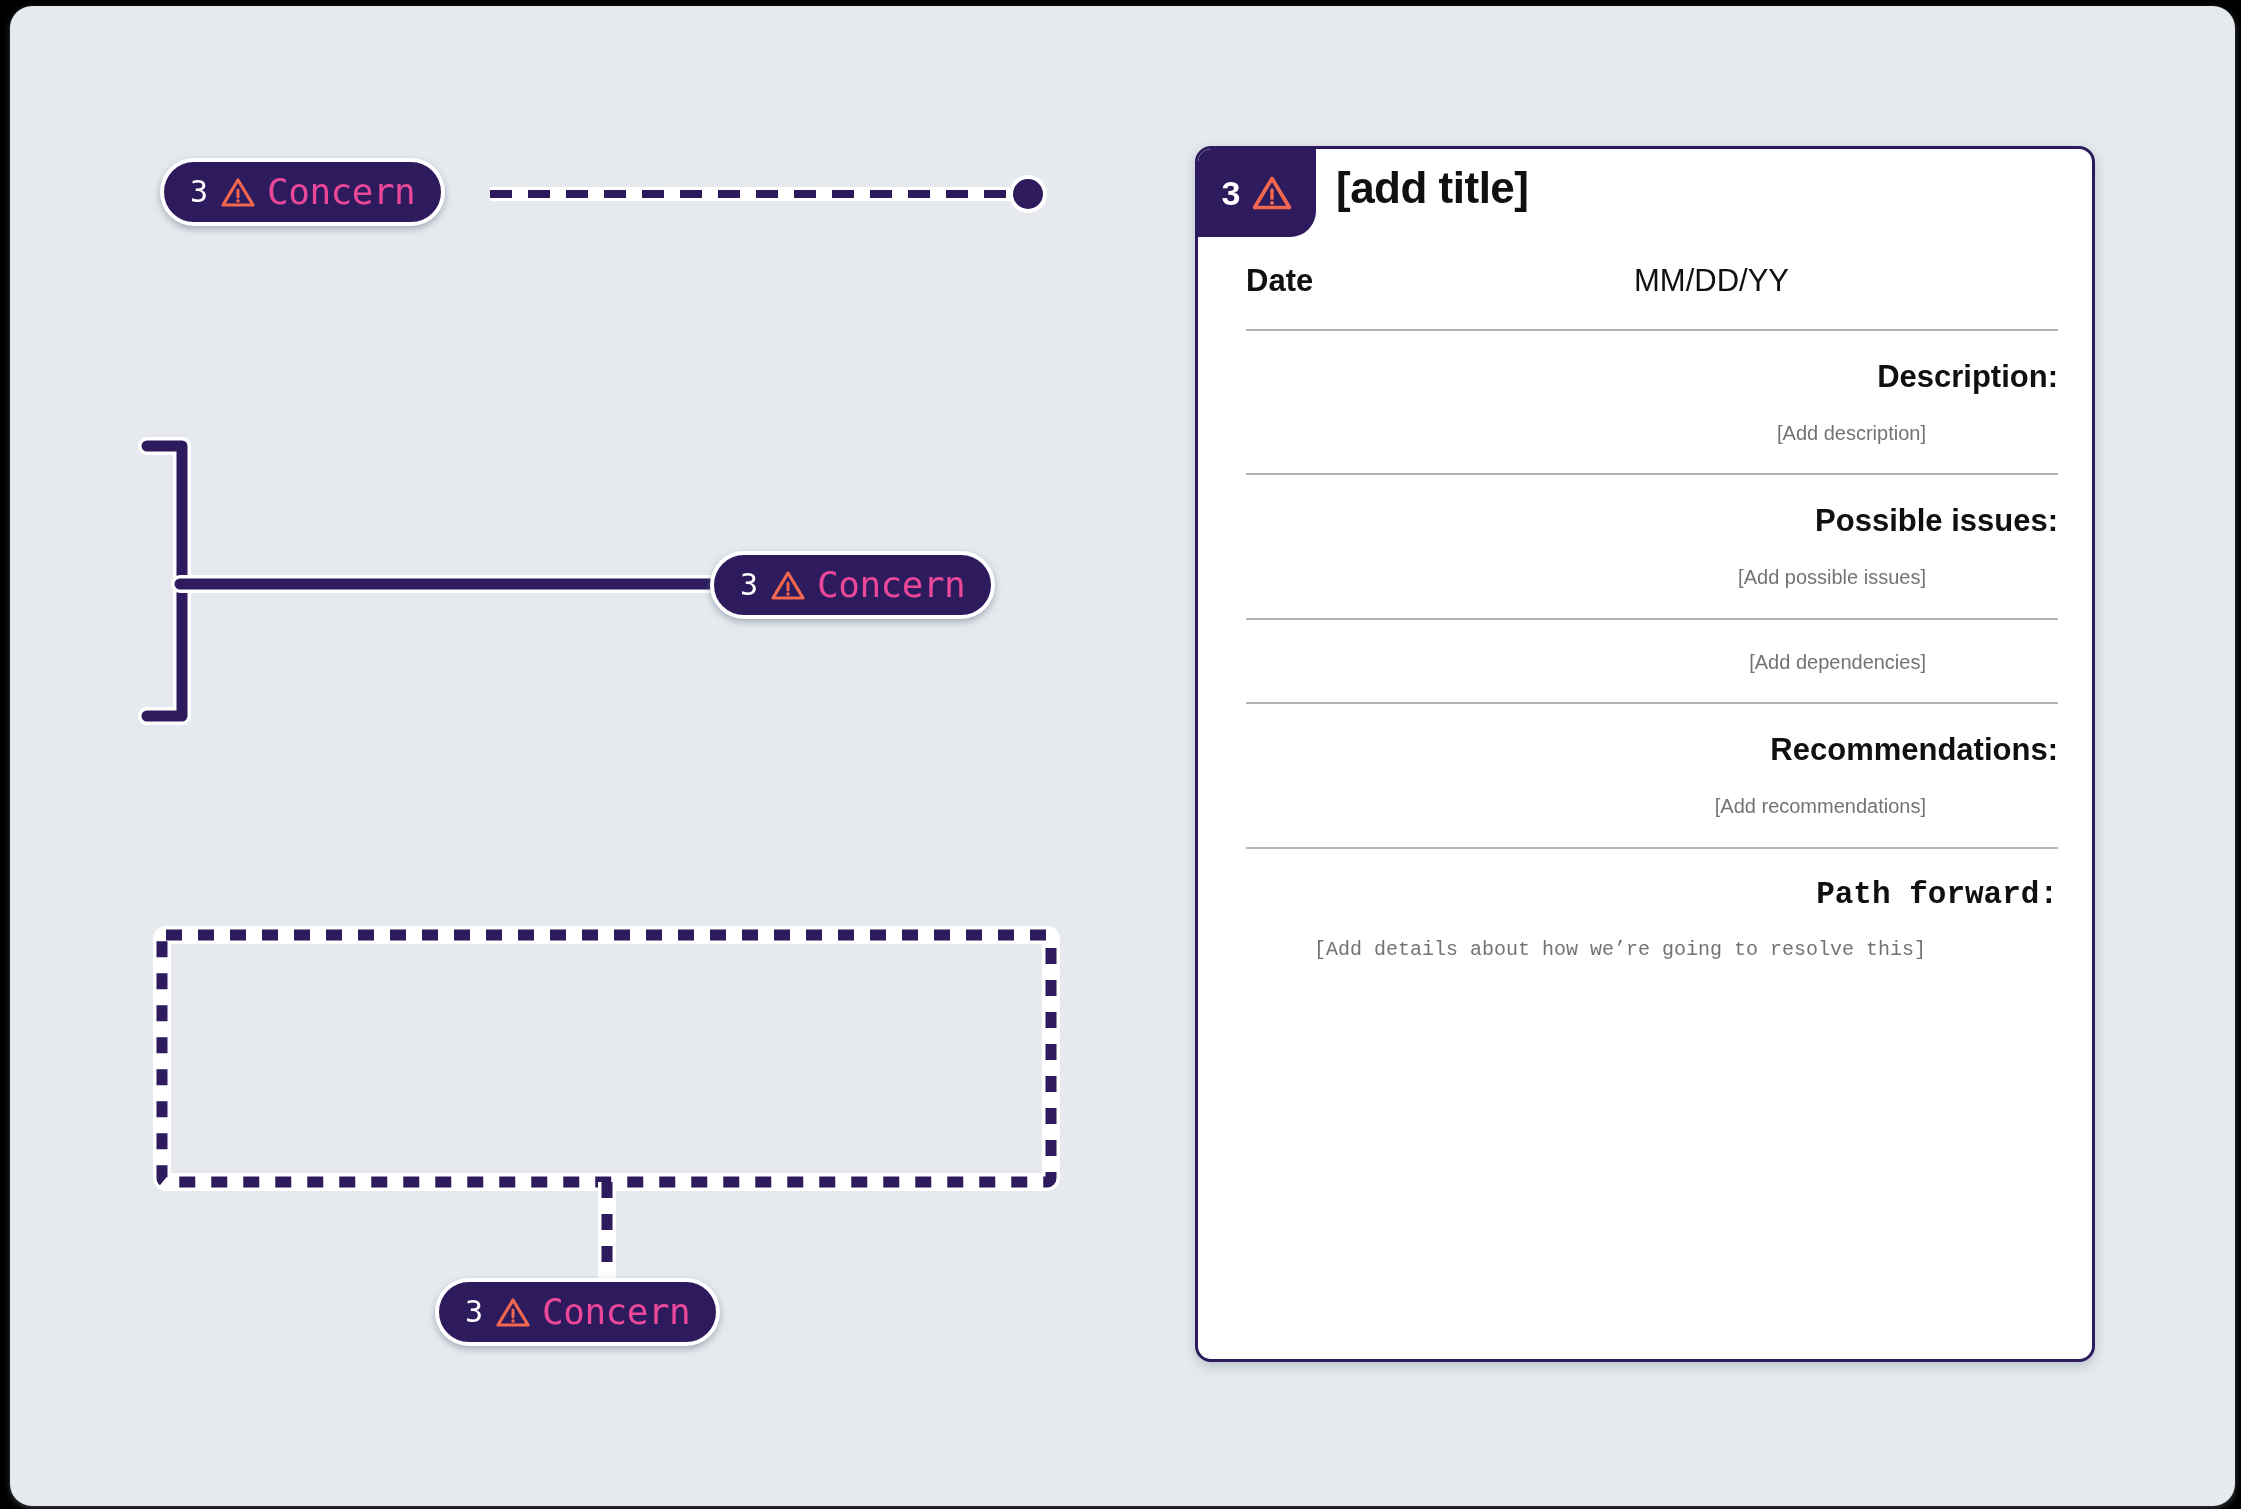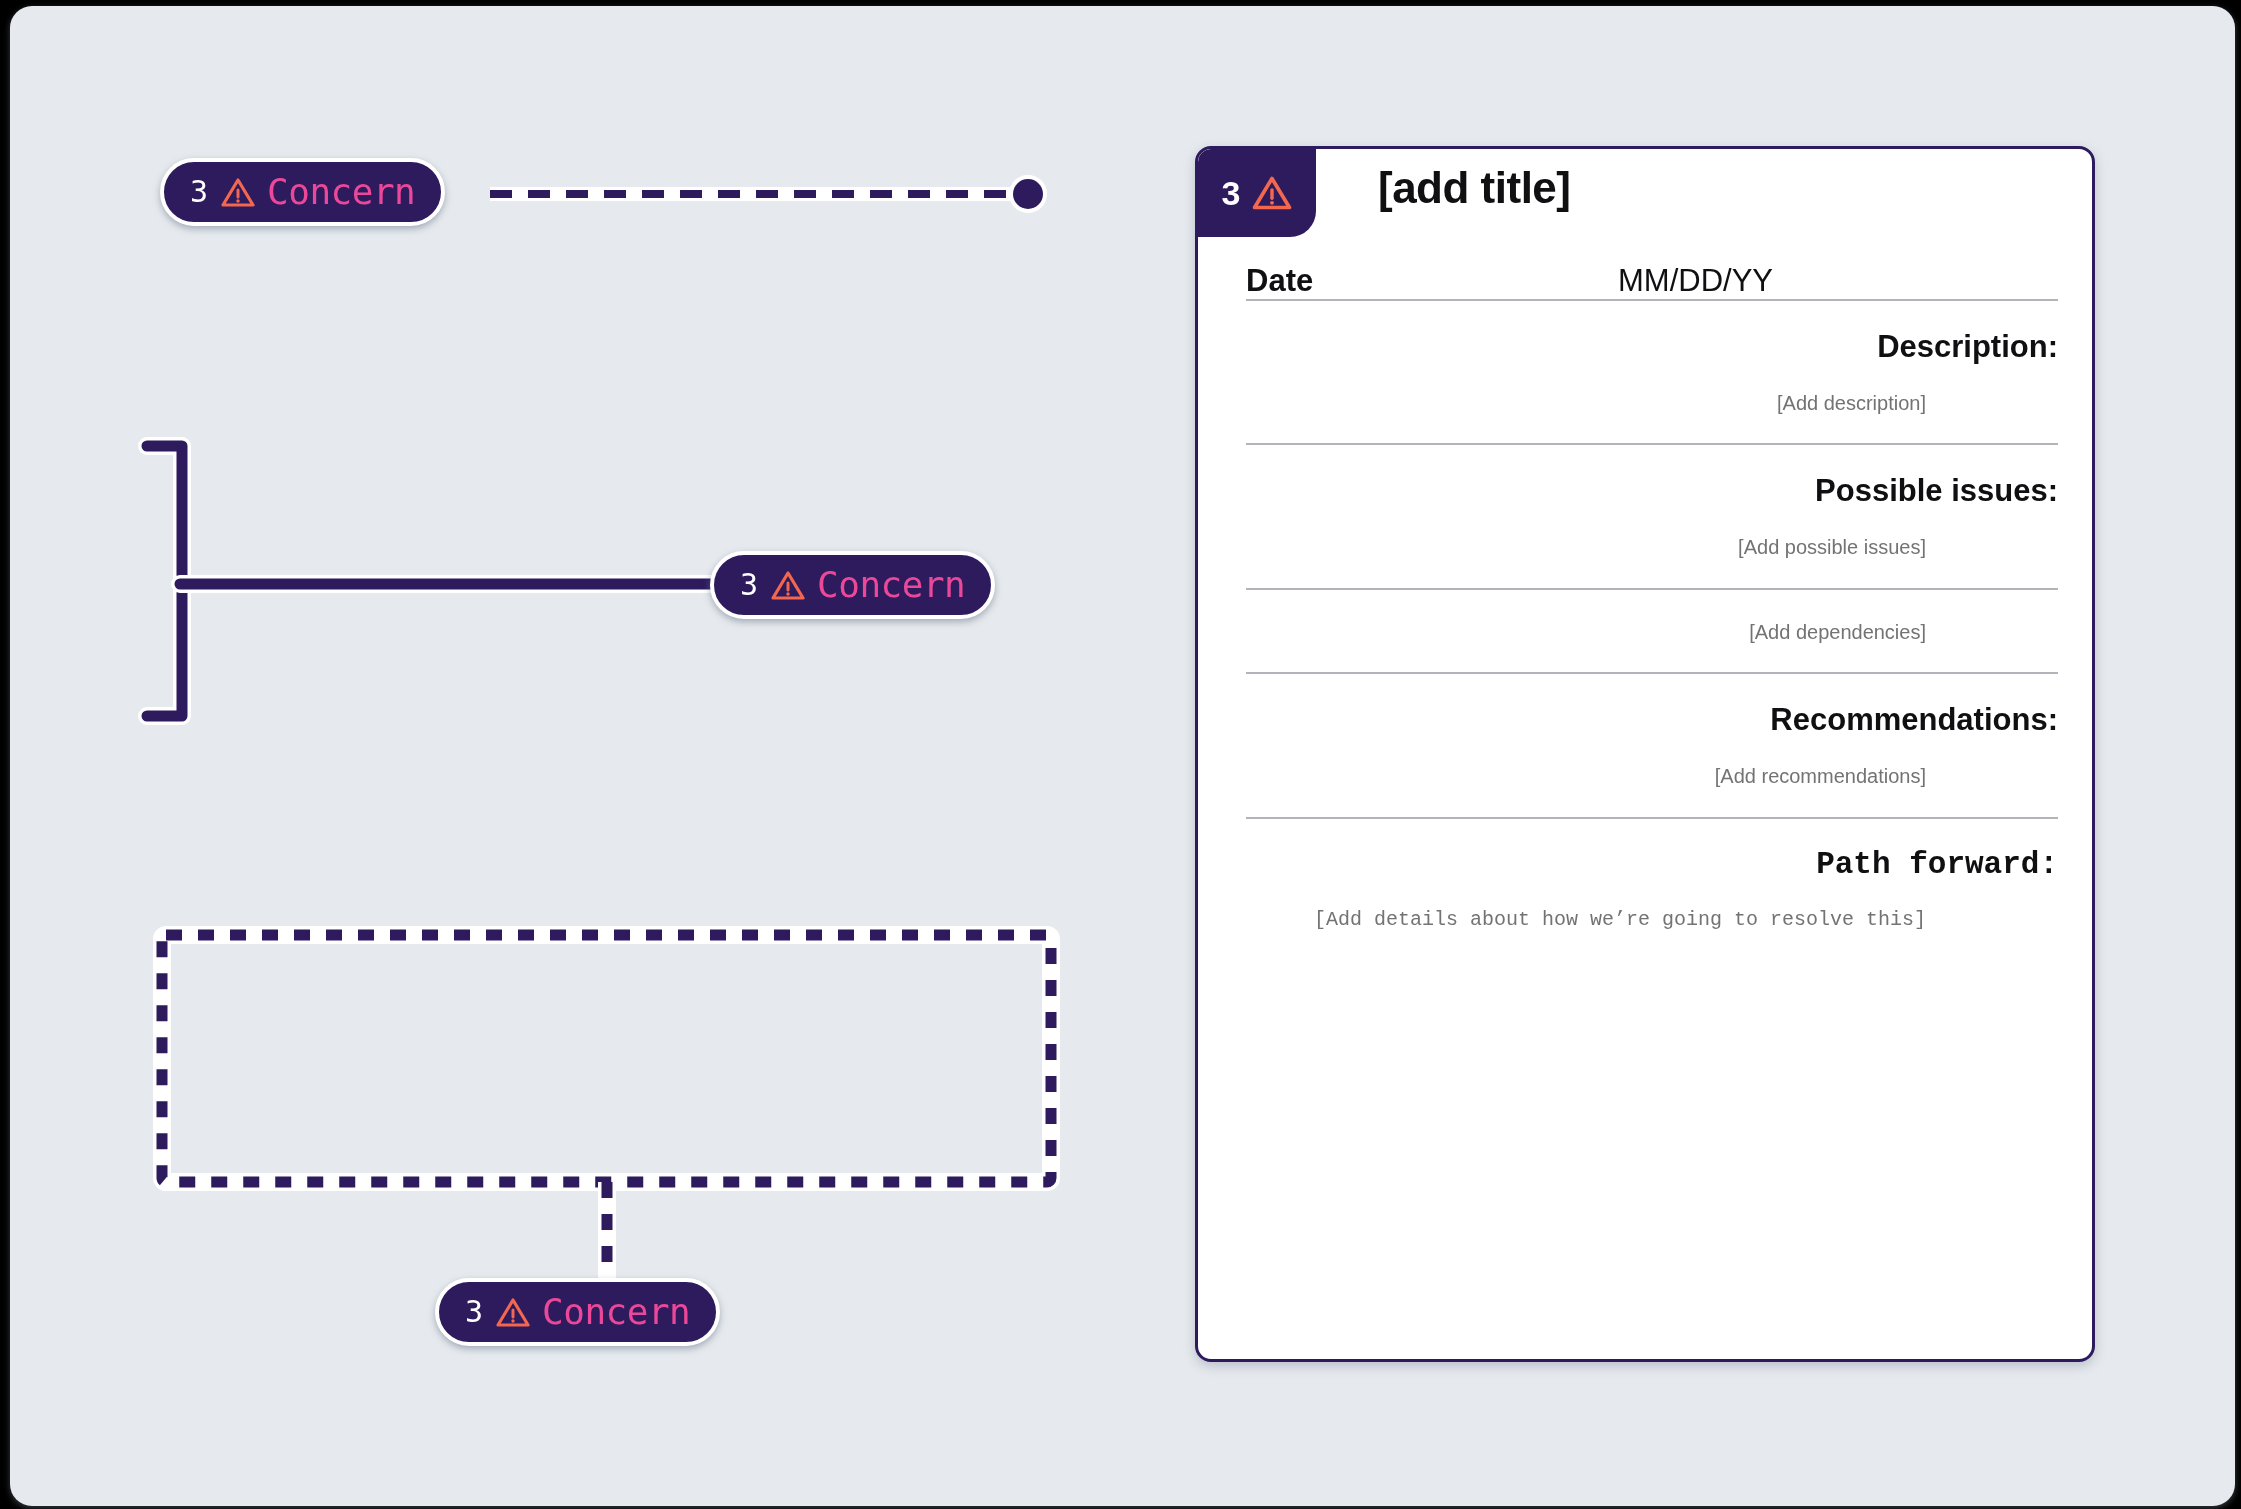--- a/index.html
+++ b/index.html
@@ -108,31 +108,33 @@
     font-size: 34px;
     font-weight: 700;
     line-height: 1;
   }
   #header-chip .warn-ico { margin: 0 0 0 12px; }
 
   #card-title {
     font-size: 44px;
     font-weight: 700;
     color: #101012;
-    margin-left: 62px;
+    margin-left: 20px;
     margin-top: 14px;
     letter-spacing: -0.5px;
   }
 
   #card-body { padding: 0 34px 0 48px; }
 
   .row-date {
     display: flex;
     align-items: baseline;
     padding-top: 22px;
+    padding-bottom: 30px;
+    gap: 16px;
   }
   .row-date .lbl {
     font-size: 31px;
     font-weight: 700;
     color: #101012;
     width: 372px;
     flex: 0 0 auto;
   }
   .row-date .val {
     font-size: 31px;

